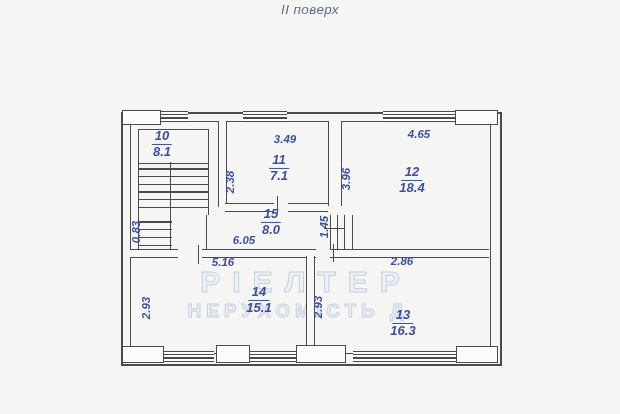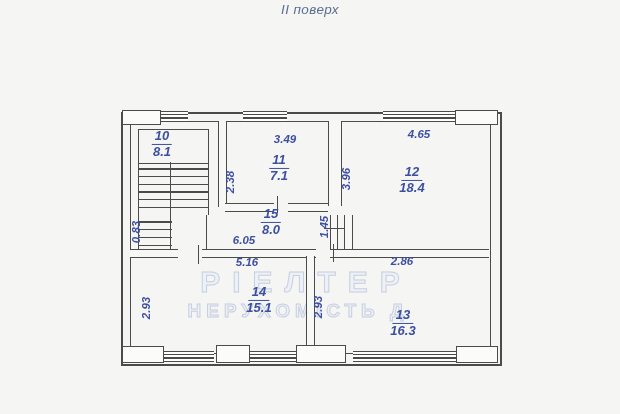--- a/index.html
+++ b/index.html
@@ -134,18 +134,18 @@
     <span class="den">16.3</span>
   </div>
 
   <div class="lbl dim" style="left:285px;top:139px;">3.49</div>
   <div class="lbl dim rot" style="left:230px;top:182px;">2.38</div>
   <div class="lbl dim" style="left:419px;top:134px;text-align:right;">4.65</div>
   <div class="lbl dim rot" style="left:346px;top:179px;">3.96</div>
   <div class="lbl dim rot" style="left:324px;top:227px;">1.45</div>
   <div class="lbl dim" style="left:244px;top:240px;">6.05</div>
   <div class="lbl dim rot" style="left:136px;top:232px;">0.83</div>
-  <div class="lbl dim" style="left:223px;top:262px;margin-left:24px;">5.16</div>
+  <div class="lbl dim" style="left:223px;top:262px;">5.16</div>
   <div class="lbl dim rot" style="left:146px;top:308px;">2.93</div>
   <div class="lbl dim" style="left:402px;top:261px;">2.86</div>
   <div class="lbl dim rot" style="left:318px;top:307px;">2.93</div>
 
 </div>
 
 </body></html>

